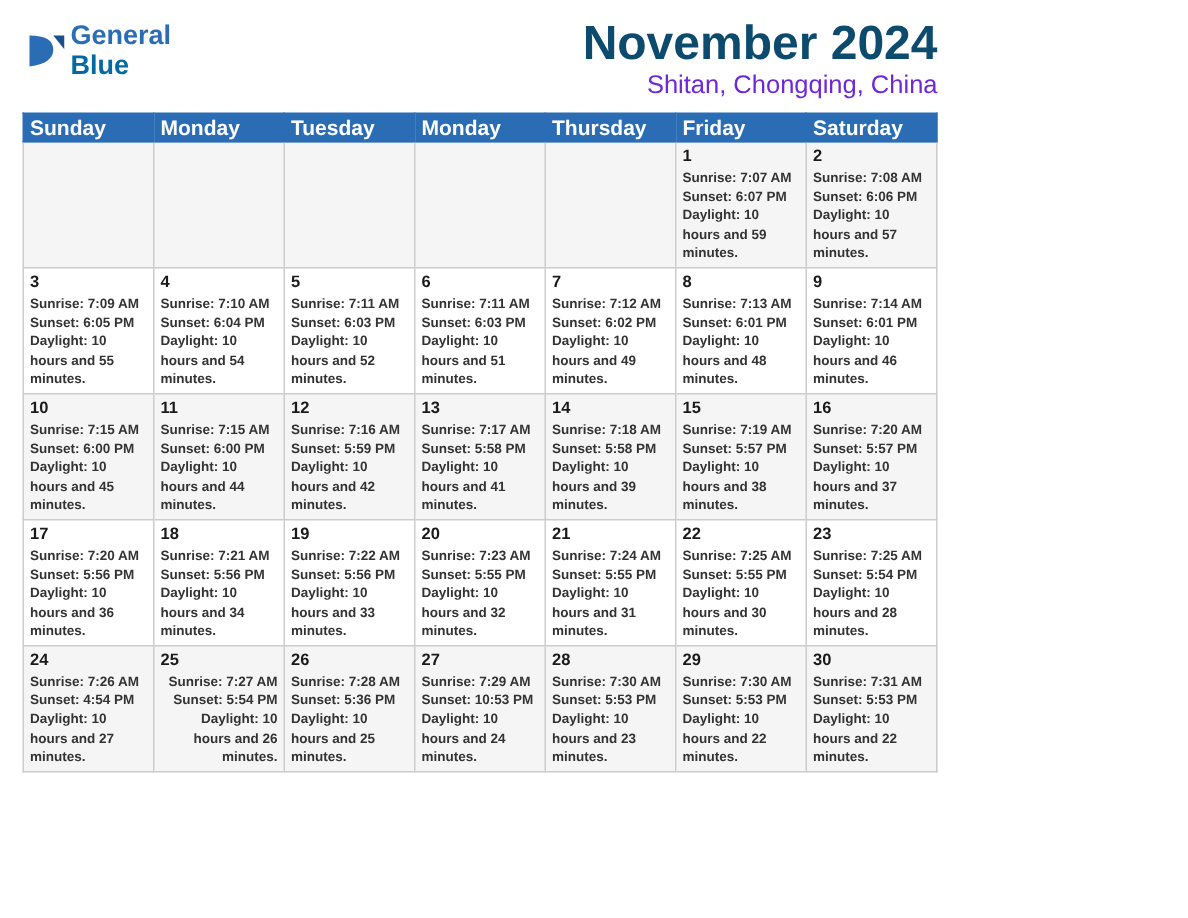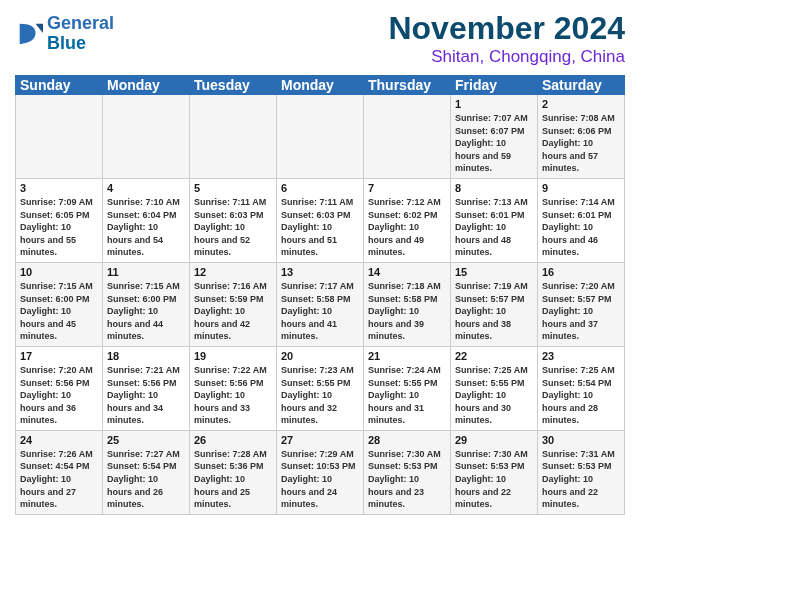--- a/index.html
+++ b/index.html
@@ -284,21 +284,21 @@
         </tr>
         <tr>
           <td>
             <span class="day-num">24</span>
             <div class="day-info" style="white-space: pre-line;">Sunrise: 7:26 AM
 Sunset: 4:54 PM
 Daylight: 10 hours and 27 minutes.</div>
           </td>
           <td>
             <span class="day-num">25</span>
-            <div class="day-info" style="white-space: pre-line;">Sunrise: 7:27 AM
+            <div class="day-info" style="white-space: pre-line; text-align: right;">Sunrise: 7:27 AM
 Sunset: 5:54 PM
 Daylight: 10 hours and 26 minutes.</div>
           </td>
           <td>
             <span class="day-num">26</span>
             <div class="day-info" style="white-space: pre-line;">Sunrise: 7:28 AM
 Sunset: 5:36 PM
 Daylight: 10 hours and 25 minutes.</div>
           </td>
           <td>

